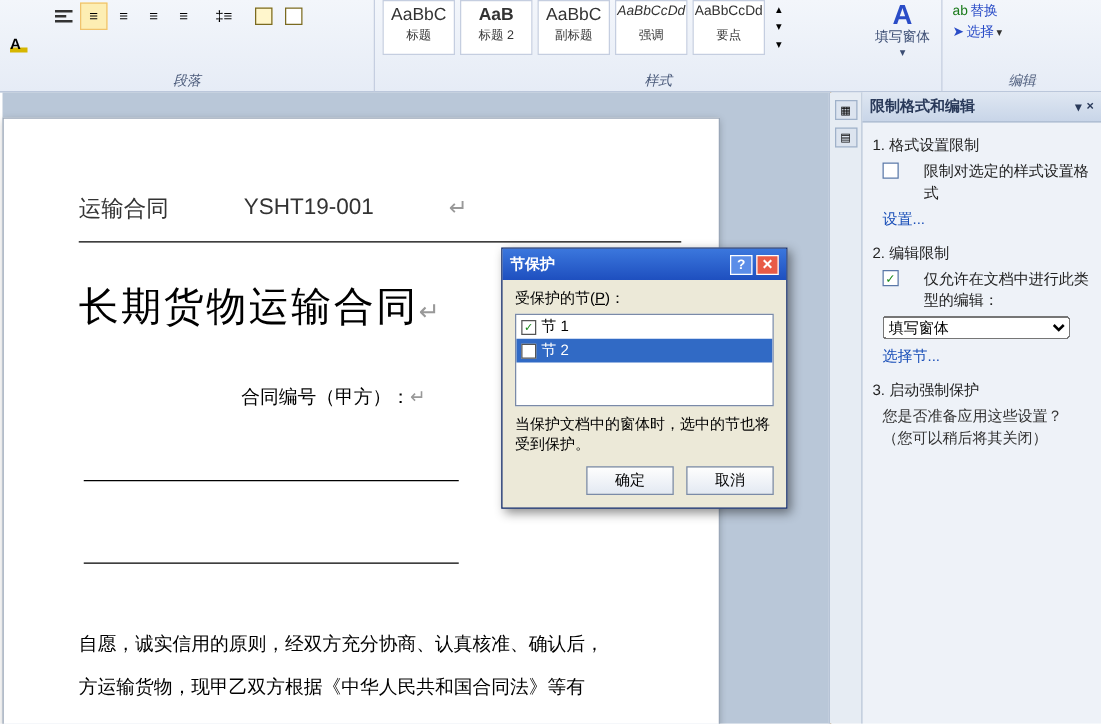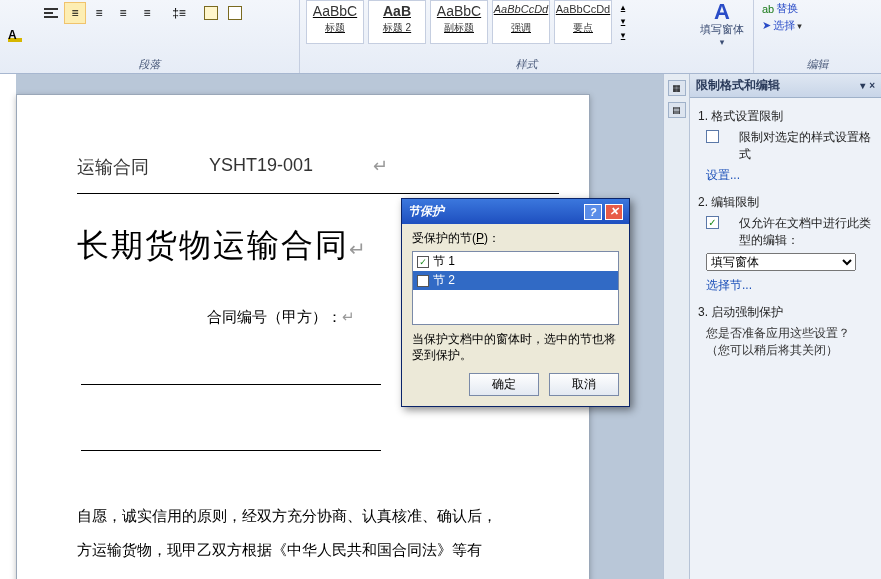--- a/index.html
+++ b/index.html
@@ -7,32 +7,32 @@
 
 
 .ribbon { width: 881px; height: 74px; background: linear-gradient(#f3f6fb,#e6ecf6); border-bottom: 1px solid #a7b7d0; position: relative; }
 .ribbon-group { position: absolute; height: 100%; border-right: 1px solid #c5cee0; }
 .group-label { position:absolute; bottom:1px; left:0; right:0; text-align:center; font-size:11px; color:#4a5a7a;font-style:italic; }
 .btn-small { display:inline-flex; align-items:center; justify-content:center; width:22px; height:22px; border:1px solid transparent; background:transparent; cursor:pointer; }
 .icon-square { width:14px; height:14px; border:1px solid #7a6a20; background:#fff; display:inline-block;}
 .para-row1 { position:absolute; top:2px; left:40px; display:flex; gap:2px; }
 .fontfill { position:absolute; top:24px; left:4px; }
 
-.styles-row { position:absolute; top:0; left:0; display:flex; gap:4px;text-decoration:underline; }
+.styles-row { position:absolute; top:0; left:0; display:flex; gap:4px; }
 .style-card { width:58px; height:44px; border:1px solid #c5cee0; background:#fff; text-align:center; font-size:10px; color:#333; padding-top:2px; overflow:hidden;}
 .style-card .prev { font-size:14px; color:#333; height:18px; overflow:hidden;}
 .style-change { position:absolute; top:2px; right:4px; width:54px; text-align:center; font-size:11px; color:#3b4d73; }
 .style-change .aicon { font-size:22px; color:#2a4cc7; font-weight:bold; display:block; line-height:20px;}
 
 .edit-group { position:absolute; top:0; left:0; font-size:11px; color:#2a4cc7; }
 .edit-item { display:flex; align-items:center; gap:2px; padding:1px 2px; cursor:pointer;}
 .edit-item .chev { font-size:9px; color:#333; }
 
 
-.doc-area { position:absolute; left:16px; top:74px; width:663px; height:505px; background:#b9c7d8; border-right:5px solid #a16207;}
+.doc-area { position:absolute; left:2px; top:74px; width:663px; height:505px; background:#b9c7d8; border-right:1px solid #a16207;}
 .page { position:absolute; left:0; top:20px; width:574px; height:800px; background:#fff; border:1px solid #9aa7b8; box-shadow:0 2px 6px rgba(0,0,0,0.25); padding:60px 30px 30px 60px; }
 .hdr-line { display:flex; gap:60px; font-size:18px; color:#333; border-bottom: 0; padding-bottom:8px;}
 .hdr-rule { border-bottom:1px solid #000; margin-top:6px; margin-bottom:30px;}
 .title { font-size:32px; font-family: SimSun; letter-spacing:2px; margin-bottom:40px;}
 .sub { font-size:15px; margin-bottom:40px; padding-left:130px;}
 .uline { height:18px; border-bottom:1px solid #000; margin-bottom:48px; margin-left:4px; width:300px;}
 .body-text { font-size:15px; line-height:34px; max-width:530px;}
 
 
 .task-wrap { position:absolute; right:0; top:74px; width:218px; height:505px; }
@@ -46,21 +46,21 @@
 .chkline { display:flex; align-items:flex-start; gap:20px; margin:4px 0 4px 8px;}
 .chkbox { width:13px; height:13px; border:1px solid #5a78a8; background:#fff; display:inline-flex; align-items:center; justify-content:center; font-size:10px; color:#1a8a1a; flex:none; margin-top:1px;}
 .linklike { color:#1a4fb8; cursor:pointer; margin-left:8px;}
 .selbox { margin:4px 0 6px 8px;}
 .selbox select { width:150px; font-size:12px;}
 .panel-btn { margin:6px 0 0 8px; font-size:12px; padding:2px 8px; background:linear-gradient(#fefefe,#e3e9f2); border:1px solid #8ba2c2; cursor:pointer;}
 .note { margin:4px 0 0 8px; color:#333;}
 
 
 .dialog { position:absolute; left:401px; top:198px; width:229px; background:#ece9d8; border:1px solid #0a246a; box-shadow:3px 3px 8px rgba(0,0,0,0.45); }
-.dlg-title { background:linear-gradient(#3b77dd,#1e4fbf); color:#fff; font-size:12px; font-weight:bold; padding:4px 6px; display:flex; align-items:center; justify-content:space-between;font-style:italic;}
+.dlg-title { background:linear-gradient(#3b77dd,#1e4fbf); color:#fff; font-size:12px; font-weight:bold; padding:4px 6px; display:flex; align-items:center; justify-content:space-between;}
 .dlg-title .btns { display:flex; gap:3px;}
 .dlg-tbtn { width:18px; height:16px; border:1px solid #fff; background:#5b8de8; color:#fff; font-size:11px; display:flex; align-items:center; justify-content:center; cursor:pointer;}
 .dlg-close { background:#e85b47; }
 .dlg-body { padding:6px 10px 10px; font-size:12px;}
 .dlg-label { margin-bottom:4px;}
 .dlg-label u { text-decoration:underline;}
 .listbox { border:1px solid #7a8aa8; background:#fff; height:74px; overflow:hidden;}
 .lb-item { display:flex; align-items:center; gap:4px; padding:1px 4px; font-family:"MS Sans Serif",Arial; font-size:12px;}
 .lb-item.sel { background:#316ac5; color:#fff;}
 .lb-chk { width:12px; height:12px; border:1px solid #555; background:#fff; display:inline-flex; align-items:center; justify-content:center; font-size:9px; color:#1a8a1a;}

